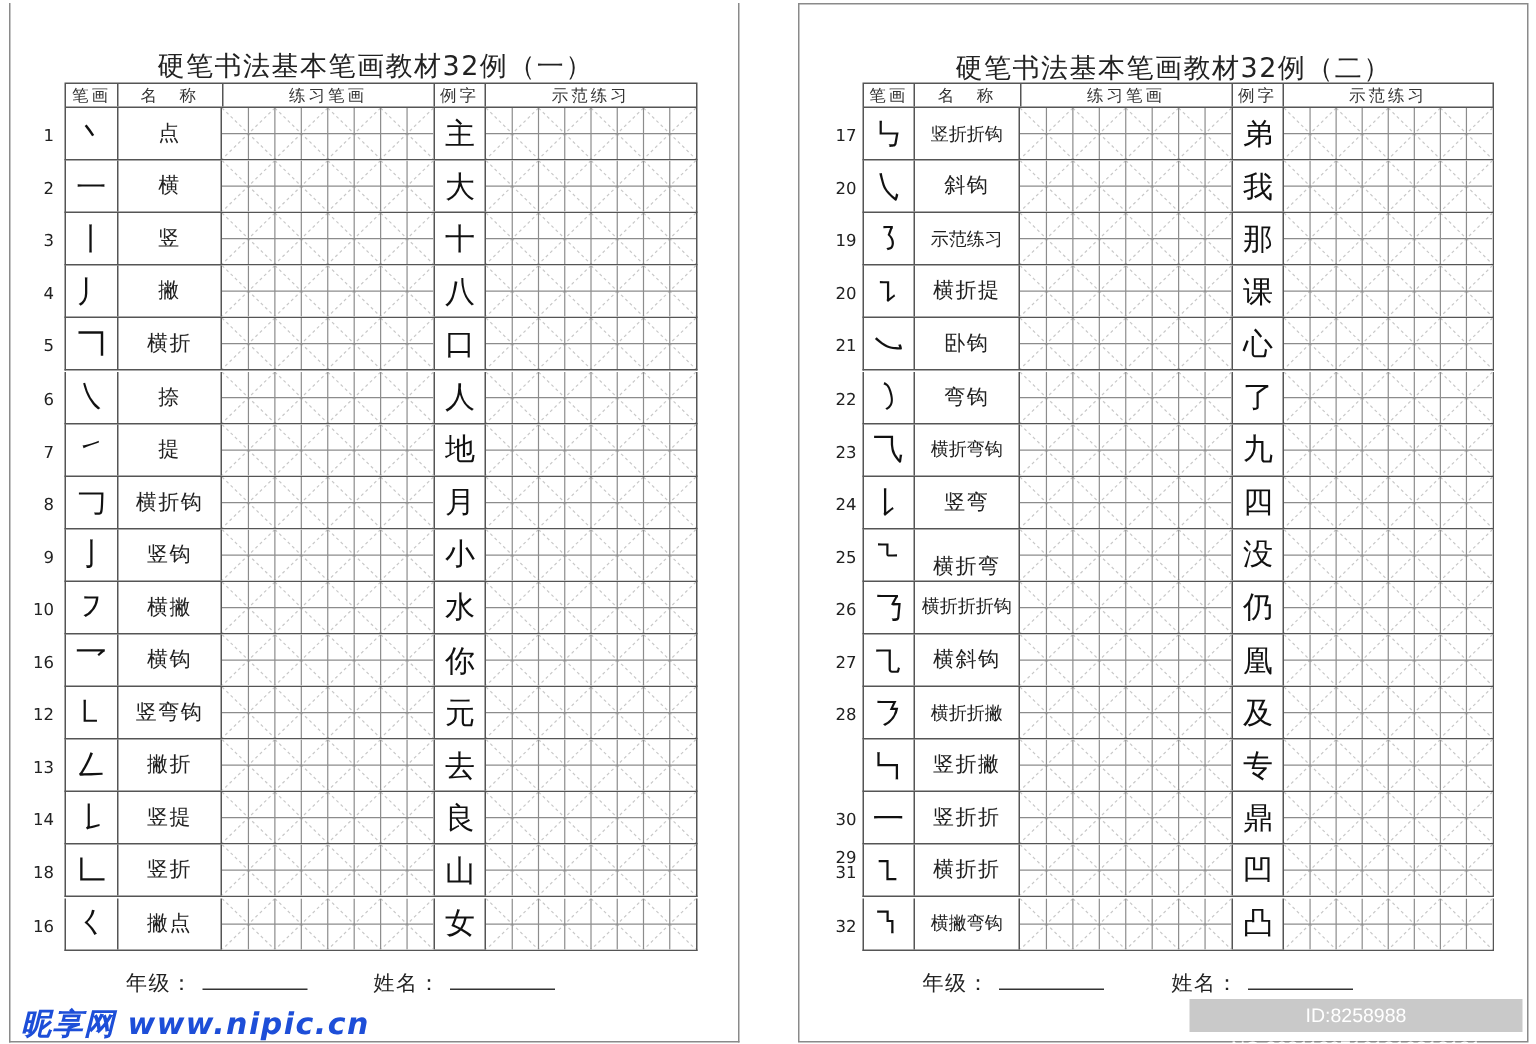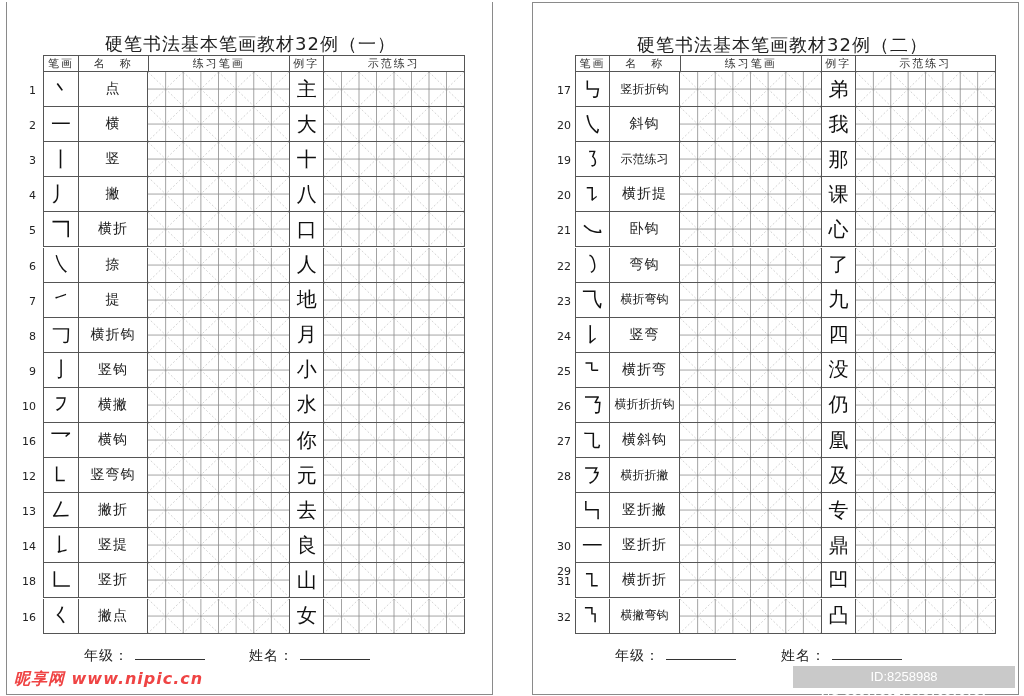--- a/index.html
+++ b/index.html
@@ -18,21 +18,21 @@
   .num{position:absolute;width:28px;text-align:right;font-size:11px;color:#222;}
   .cell{box-sizing:border-box;border-right:1px solid #555;display:flex;align-items:center;justify-content:center;height:100%;}
   .stroke{font-size:20px;font-family:"DejaVu Serif",serif;color:#111;}
   .name{font-size:14px;color:#222;letter-spacing:1px;}
   .name.small{font-size:12px;letter-spacing:0;}
   .ex{font-size:20px;font-family:"DejaVu Serif",serif;color:#111;}
   .grid{height:100%;box-sizing:border-box;border-right:1px solid #555;
     background-color:#fff;}
   .footer{position:absolute;top:647px;font-size:14px;color:#222;letter-spacing:1px;white-space:nowrap;}
   .footer .line{display:inline-block;border-bottom:1px solid #333;width:70px;height:12px;vertical-align:baseline;margin-left:6px;}
-  .watermark{position:absolute;left:14px;top:669px;font-size:16px;color:#ef4444;font-style:italic;font-weight:bold;letter-spacing:1px;white-space:nowrap;}
+  .watermark{position:absolute;left:14px;top:669px;font-size:20px;color:#1d4ed8;font-style:italic;font-weight:bold;letter-spacing:1px;white-space:nowrap;}
   .idtag{position:absolute;left:793px;top:666px;width:222px;height:22px;background:#c9c9c9;color:#fff;font-size:13px;line-height:22px;text-align:center;font-family:"Liberation Sans",sans-serif;}
 </style>
 </head>
 <body>
 
 <div class="page left">
   <div class="title">硬笔书法基本笔画教材32例（一）</div>
 </div>
 <div class="page right">
   <div class="title">硬笔书法基本笔画教材32例（二）</div>
@@ -1302,21 +1302,21 @@
             <line x1="121.625" y1="0" x2="121.625" y2="34.1" stroke="#8c8c8c" stroke-width="0.8"></line>
             <line x1="0" y1="17.05" x2="139" y2="17.05" stroke="#8c8c8c" stroke-width="0.8"></line>
           </svg>
         </div>
       </div>
       <div class="num" style="left: -32px; top: 309.8px;">25</div>
       <div class="row" style="top: 297.8px; width: 421px;">
         <div class="cell" style="width: 34px;">
           <span class="stroke">㇍</span>
         </div>
-        <div class="cell" style="width: 71px;">
+        <div class="cell" style="width: 71px; align-items: flex-end;">
           <span class="name">横折弯</span>
         </div>
         <div class="grid" style="width: 142px;">
           <svg width="141" height="34.1" xmlns="http://www.w3.org/2000/svg" style="display:block">
             <line x1="0" y1="0" x2="35.25" y2="34.1" stroke="#c8c8c8" stroke-width="0.8" stroke-dasharray="2,2"></line>
             <line x1="35.25" y1="0" x2="0" y2="34.1" stroke="#c8c8c8" stroke-width="0.8" stroke-dasharray="2,2"></line>
             <line x1="35.25" y1="0" x2="70.5" y2="34.1" stroke="#c8c8c8" stroke-width="0.8" stroke-dasharray="2,2"></line>
             <line x1="70.5" y1="0" x2="35.25" y2="34.1" stroke="#c8c8c8" stroke-width="0.8" stroke-dasharray="2,2"></line>
             <line x1="70.5" y1="0" x2="105.75" y2="34.1" stroke="#c8c8c8" stroke-width="0.8" stroke-dasharray="2,2"></line>
             <line x1="105.75" y1="0" x2="70.5" y2="34.1" stroke="#c8c8c8" stroke-width="0.8" stroke-dasharray="2,2"></line>

